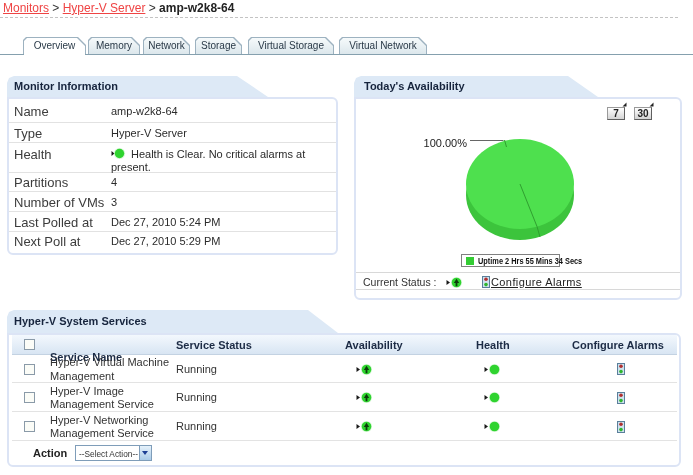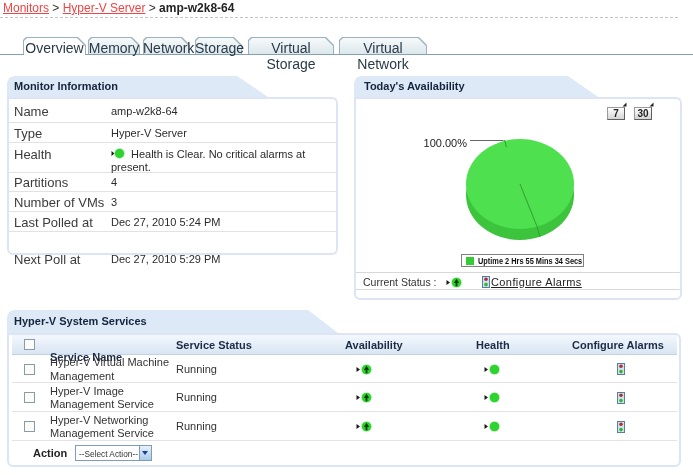--- a/index.html
+++ b/index.html
@@ -14,21 +14,21 @@
 #dash { left:0; top:17px; width:678px; border-top:1px dashed #c3c3c3; }
 
 
 .ntab { position:absolute; height:17px; top:37px; }
 .ntab .bg { position:absolute; inset:0;
   clip-path: polygon(0 3px, 3px 0, calc(100% - 8px) 0, 100% 8px, 100% 100%, 0 100%);
   background:#9db2c0; }
 .ntab .fg { position:absolute; left:1px; top:1px; right:1px; bottom:0;
   clip-path: polygon(0 3px, 3px 0, calc(100% - 8px) 0, 100% 8px, 100% 100%, 0 100%);
   background:linear-gradient(#f6fafb, #dce7ec); }
-.ntab .tx { position:absolute; width:100%; text-align:center; top:3px; font-size:14px; color:#2a3a48; }
+.ntab .tx { position:absolute; width:100%; text-align:center; top:3px; font-size:10px; color:#2a3a48; }
 .ntab.act .fg { background:#fff; }
 #tabline { left:0; top:54px; width:693px; height:1px; background:#85a0ae; }
 #tablinecover { left:24px; top:54px; width:61px; height:1px; background:#fff; }
 
 
 .ptab { position:absolute; background:#dde9f6; }
 .ptab .tx { position:absolute; font-size:11px; font-weight:bold; color:#16243d; white-space:nowrap; }
 .pbox { position:absolute; background:#fff; border:2px solid #dce4f5; border-radius:0 6px 6px 6px; }
 
 
@@ -124,21 +124,21 @@
         <span class="val">4</span>
       </div>
     <div class="irow" style="top:93px; height:20px;">
         <span class="lab">Number of VMs</span>
         <span class="val">3</span>
       </div>
     <div class="irow" style="top:113px; height:20px;">
         <span class="lab">Last Polled at</span>
         <span class="val">Dec 27, 2010 5:24 PM</span>
       </div>
-    <div class="irow" style="top:151px; height:17px; border-bottom:none;">
+    <div class="irow" style="top:133px; height:17px; border-bottom:none;">
         <span class="lab">Next Poll at</span>
         <span class="val">Dec 27, 2010 5:29 PM</span>
       </div>
   </div>
 
   <div class="ptab" style="left:354px; top:76px; width:244px; height:21px;
        clip-path:polygon(0 7px, 2px 2px, 7px 0, 214px 0, 244px 21px, 0 21px);">
     <div class="tx" style="left:10px; top:4px;">Today's Availability</div>
   </div>
   <div class="pbox" style="left:354px; top:97px; width:328px; height:203px;">
@@ -153,21 +153,21 @@
 
     <svg class="abs" style="left:0; top:0;" width="328" height="160" viewBox="0 0 328 160">
       <ellipse cx="164" cy="96" rx="54" ry="45" fill="#3cc43c"></ellipse>
       <ellipse cx="164" cy="85" rx="54" ry="45" fill="#4ee04e"></ellipse>
       <path d="M164 85 L181 127.5 L184 138" stroke="#2f9f2f" stroke-width="1" fill="none"></path>
       <path d="M148.5 41 L150.5 48" stroke="#2f9f2f" stroke-width="1" fill="none"></path>
       <text x="111" y="47.5" font-size="11" fill="#222" text-anchor="end" font-family="Liberation Sans">100.00%</text>
       <path d="M114 41.5 L147.5 41.5" stroke="#666" stroke-width="1" fill="none"></path>
     </svg>
 
-    <div class="abs" style="left:105px; top:155px; width:123px; height:13px; border:1px solid #808080; background:#fff;">
+    <div class="abs" style="left:105px; top:155px; width:99px; height:13px; border:1px solid #808080; background:#fff;">
       <div class="abs" style="left:4px; top:2px; width:8px; height:8px; background:#33cc33;"></div>
       <div class="abs" style="left:16px; top:1px; font-size:9px; font-weight:bold; color:#111; white-space:nowrap; transform:scaleX(0.82); transform-origin:left top;">Uptime 2 Hrs 55 Mins 34 Secs</div>
     </div>
 
     <div class="abs" style="left:0; top:173px; width:324px; height:1px; background:#d8d8d8;"></div>
     <div class="abs" style="left:7px; top:177px; font-size:10.5px; color:#333;">Current Status&nbsp;:</div>
     <svg class="abs" style="left:90px; top:177px;" width="16" height="13" viewBox="0 0 16 13">
       <path d="M0.5 4 L4 6.5 L0.5 9 Z" fill="#1a1a1a"></path>
       <circle cx="10.5" cy="6.5" r="5.6" fill="#b9f2b9" opacity="0.55"></circle>
       <circle cx="10.5" cy="6.5" r="4.8" fill="#2fd32f"></circle>

